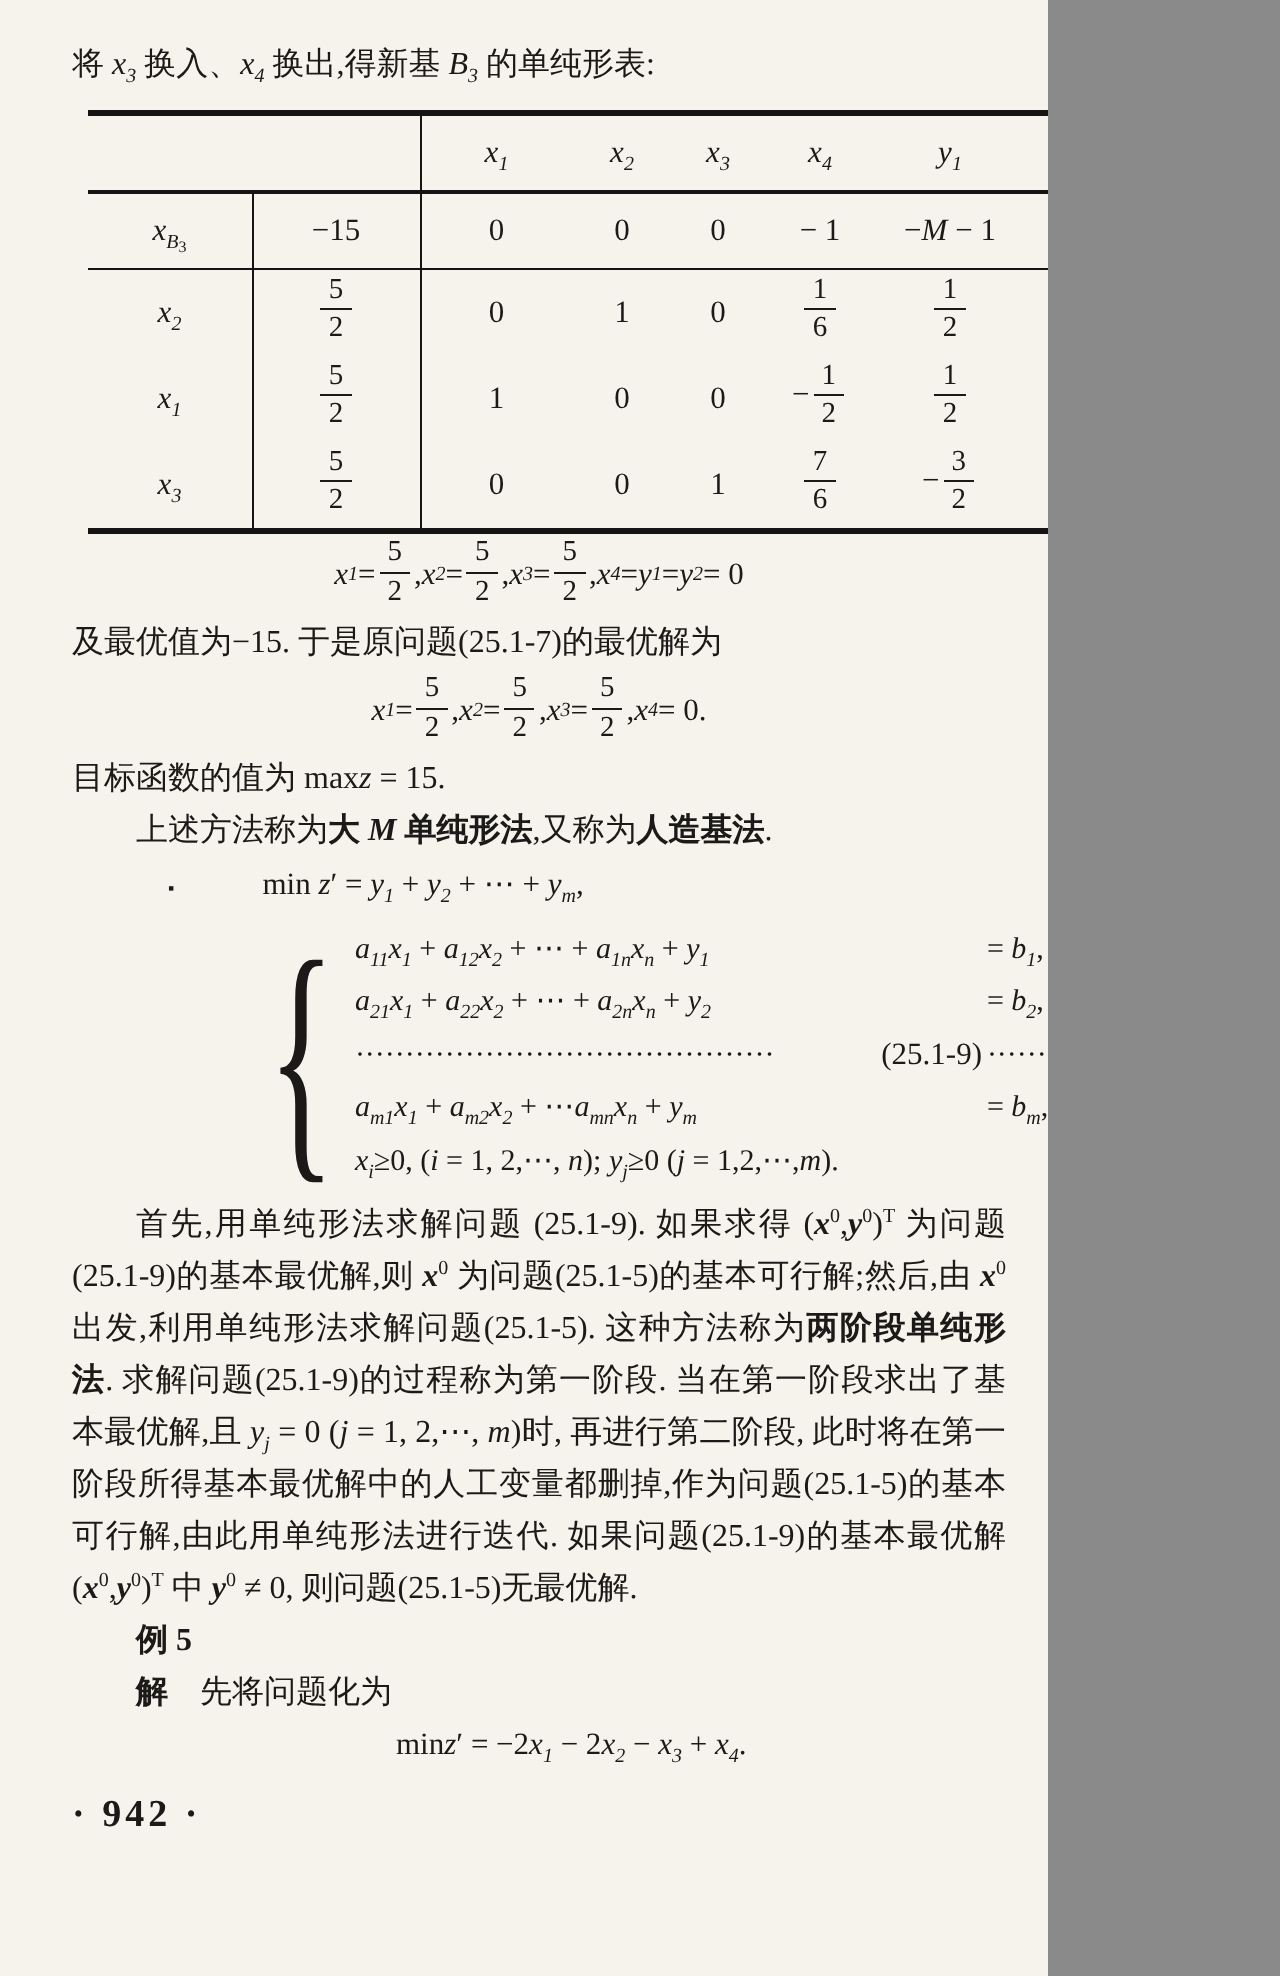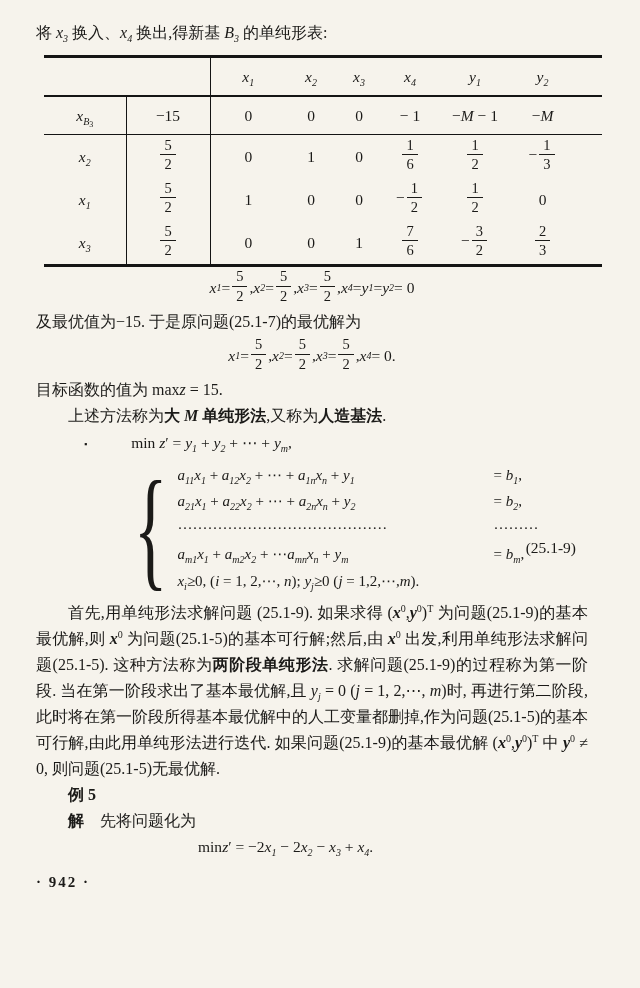--- a/index.html
+++ b/index.html
@@ -1,24 +1,24 @@
 <!DOCTYPE html>
 <html><head>
 <meta charset="utf-8">
 <style>
   html,body{margin:0;padding:0;}
   body{background:#8a8a8a;}
   .page{
-    width:640px;height:988px;
+    width:524px;height:988px;
     background:#f6f3ec;
     color:#1b1a18;
     font-family:"Liberation Serif","DejaVu Serif",serif;
     font-size:16px;line-height:26px;
     box-sizing:border-box;
-    padding:20px 52px 0 36px;
+    padding:20px 21px 0 36px;
     position:relative;
     overflow:hidden;
   }
   .it{font-style:italic;}
   .bd{font-weight:bold;}
   sub{font-size:10px;line-height:0;vertical-align:-4px;}
   sub.s2{font-size:8px;vertical-align:-6px;}
   sup{font-size:10px;line-height:0;vertical-align:6px;}
   
   .frac{display:inline-flex;flex-direction:column;text-align:center;
@@ -47,25 +47,25 @@
   
   .system{display:flex;align-items:center;position:relative;
           margin:3px 0 3px 92px;height:138px;}
   .brace{font-size:128px;line-height:1;font-weight:400;
          transform:scaleX(.55) scaleY(1.05);transform-origin:center;
          display:inline-block;margin:0 -4px 0 -8px;}
   .eqs{display:block;}
   .eqrow{display:flex;line-height:26.5px;font-size:15px;white-space:nowrap;}
   .eqrow .lhs{width:316px;}
   .eqlabel{position:absolute;right:12px;top:50%;transform:translateY(-50%);
-           font-size:15.5px;margin-top:20px;}
+           font-size:15.5px;}
   .exline{display:flex;}
   .exline .lead{margin-left:32px;margin-right:16px;}
   .finalformula{margin-left:162px;font-size:15.5px;}
-  .pagenum{margin-top:9px;font-weight:bold;font-size:15px;letter-spacing:2px;}
+  .pagenum{margin-top:9px;font-weight:bold;font-size:19px;letter-spacing:2px;}
 </style>
 </head>
 <body>
 
 <div class="page">
 
   <div class="para"><span>将 </span><span class="it">x</span><sub class="it">3</sub><span> 换入、</span><span class="it">x</span><sub class="it">4</sub><span> 换出,得新基 </span><span class="it">B</span><sub class="it">3</sub><span> 的单纯形表:</span></div>
 
   <table class="simplex">
     <colgroup>

